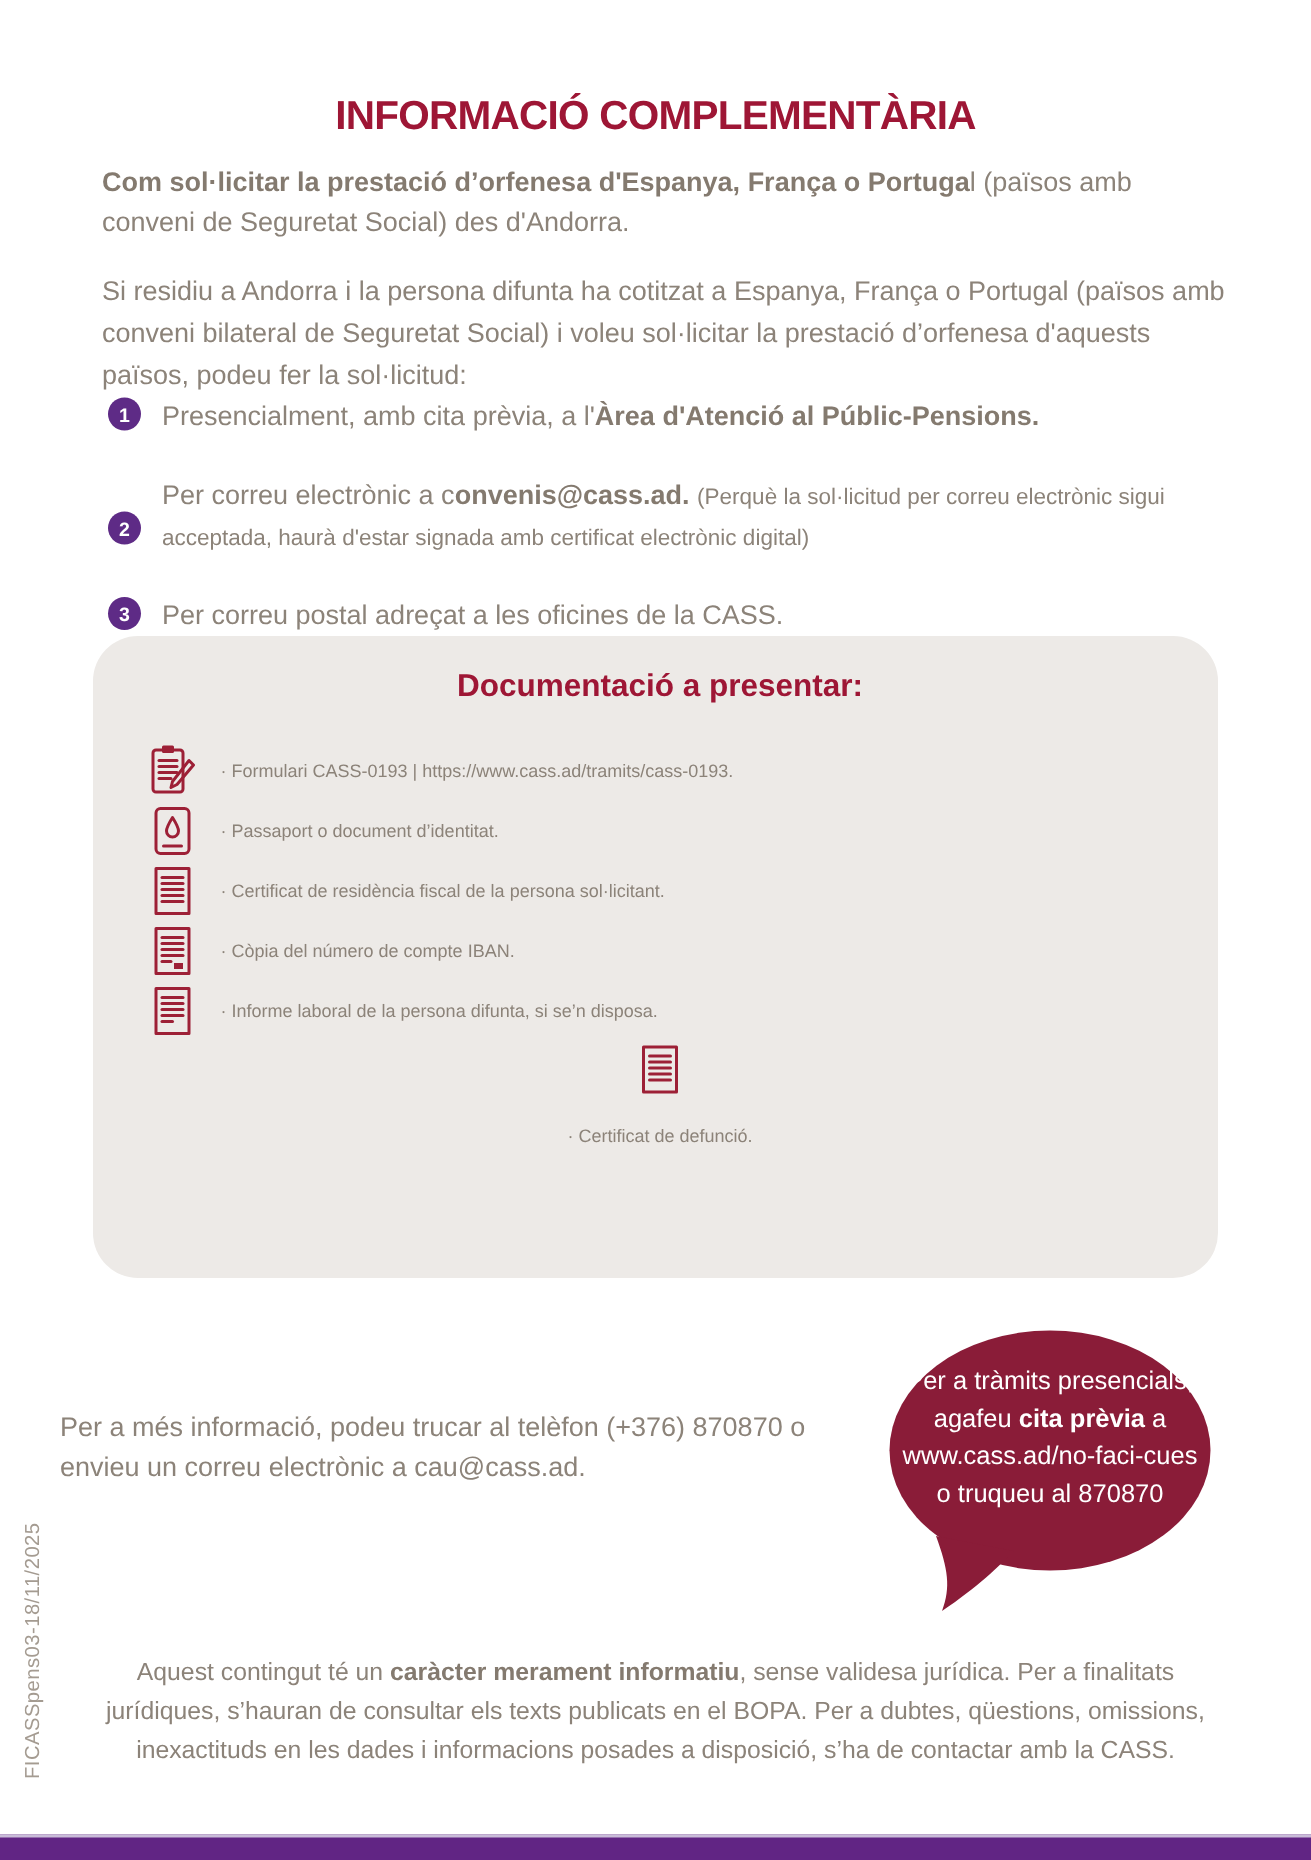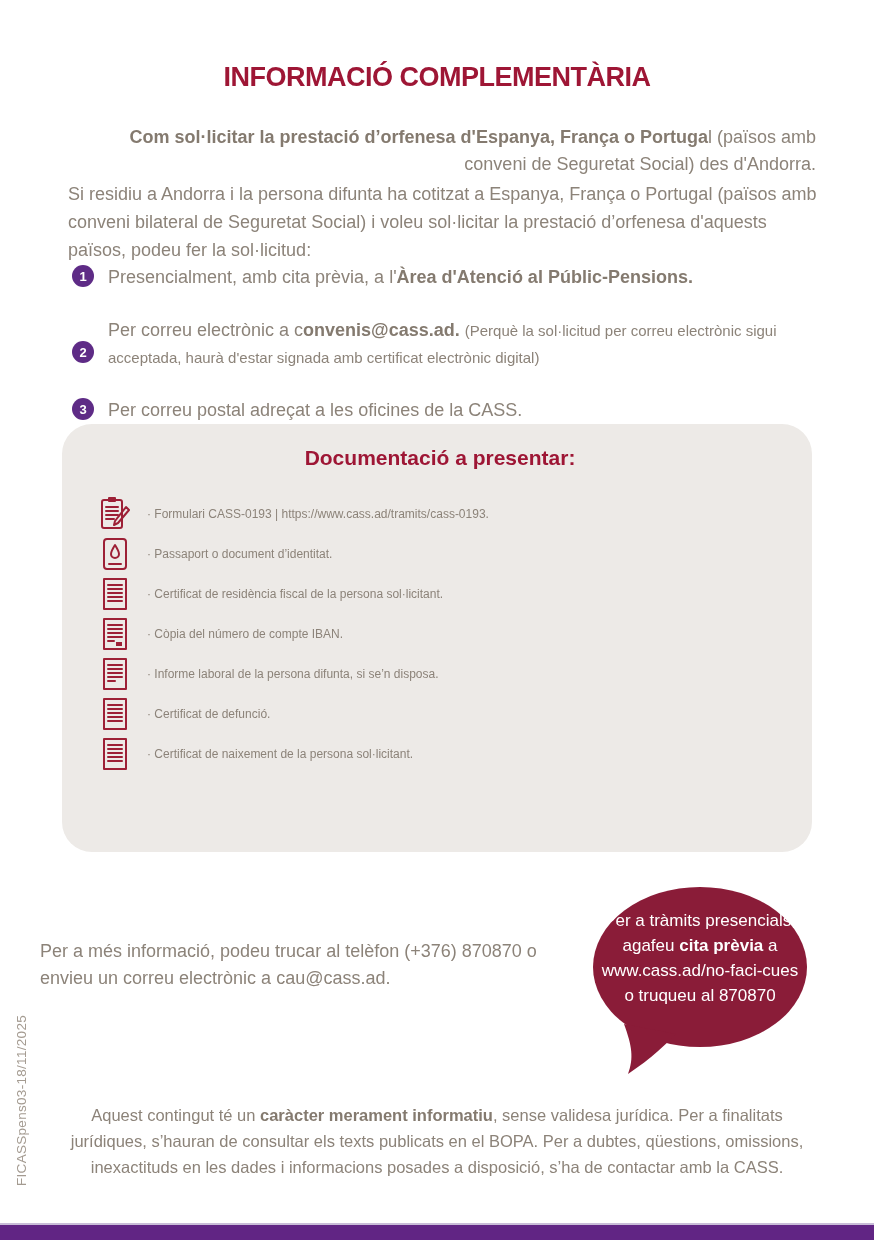--- a/index.html
+++ b/index.html
@@ -1,39 +1,39 @@
 <!DOCTYPE html>
 <html><head>
 <meta charset="utf-8">
 <style>
   html,body{margin:0;padding:0;background:#ffffff;}
   .page{position:relative;width:874px;height:1240px;background:#ffffff;overflow:hidden;
         font-family:"Liberation Sans",sans-serif;color:#8C8379;}
   .title{position:absolute;top:62px;left:0;width:874px;margin:0;text-align:center;
          font-size:27px;font-weight:bold;letter-spacing:-0.5px;color:#9E1635;}
-  .intro{position:absolute;left:68px;top:124px;width:748px;margin:0;
-         font-size:18px;line-height:27px;text-align:right;}
+  .intro{position:absolute;left:68px;top:108px;width:748px;margin:0;
+         font-size:18px;line-height:27px;}
   .intro strong{color:#847A6F;}
   .para{position:absolute;left:68px;top:180px;width:750px;margin:0;
         font-size:18px;line-height:28px;}
   .steps{position:absolute;left:72px;top:264px;width:740px;}
   .step{display:flex;gap:14px;align-items:flex-start;margin-bottom:26px;}
   .step.align-end{align-items:flex-end;}
   .badge{flex:0 0 auto;width:22px;height:22px;border-radius:50%;background:#5E2B86;color:#fff;
          display:flex;align-items:center;justify-content:center;font-size:13px;font-weight:bold;margin-top:1px;}
   .align-end .badge{margin-bottom:8px;}
   .step-text{font-size:18px;line-height:27px;}
   .step-text strong{color:#847A6F;}
   .note{font-size:15px;line-height:22px;}
   .docbox{position:absolute;left:62px;top:424px;width:750px;height:428px;background:#EDEAE7;
           border-radius:30px;box-sizing:border-box;padding:22px 30px 0 36px;}
   .docbox h2{margin:0;text-align:center;font-size:21px;font-weight:bold;color:#9E1635;}
   .doc-items{padding-top:26px;}
   .doc-item{display:flex;gap:15px;align-items:center;margin-bottom:4px;}
-  .doc-item.sp{margin-top:3px;}
+  .doc-item.sp{margin-top:3px;flex-direction:column;}
   .doc-icon{flex:0 0 34px;display:flex;justify-content:center;align-items:center;height:36px;}
   .doc-text{font-size:12px;line-height:24px;}
   .contact{position:absolute;left:40px;top:938px;width:550px;
            font-size:18px;line-height:27px;}
   .bubble{position:absolute;left:586px;top:884px;width:228px;height:196px;}
   .bubble svg{position:absolute;left:0;top:0;}
   .bubble-text{position:absolute;left:8px;top:24px;width:212px;text-align:center;color:#ffffff;
                font-size:17px;line-height:25px;}
   .bubble-text strong{font-weight:bold;}
   .disclaimer{position:absolute;left:65px;top:1102px;width:744px;margin:0;text-align:center;
@@ -157,33 +157,20 @@
             <line class="icon-svg" x1="6" y1="8" x2="20" y2="8"></line>
             <line class="icon-svg" x1="6" y1="12" x2="20" y2="12"></line>
             <line class="icon-svg" x1="6" y1="16" x2="20" y2="16"></line>
             <line class="icon-svg" x1="6" y1="20" x2="20" y2="20"></line>
             <line class="icon-svg" x1="6" y1="24" x2="20" y2="24"></line>
           </svg>
         </span>
         <span class="doc-text">· Certificat de defunció.</span>
       </div>
 
-      <div class="doc-item sp">
-        <span class="doc-icon">
-          <svg width="26" height="34" viewBox="0 0 26 34">
-            <rect class="icon-svg" x="2" y="2" width="22" height="30"></rect>
-            <line class="icon-svg" x1="6" y1="8" x2="20" y2="8"></line>
-            <line class="icon-svg" x1="6" y1="12" x2="20" y2="12"></line>
-            <line class="icon-svg" x1="6" y1="16" x2="20" y2="16"></line>
-            <line class="icon-svg" x1="6" y1="20" x2="20" y2="20"></line>
-            <line class="icon-svg" x1="6" y1="24" x2="20" y2="24"></line>
-          </svg>
-        </span>
-        <span class="doc-text">· Certificat de naixement de la persona sol·licitant.</span>
-      </div>
 
     </div>
   </section>
 
   <div class="contact">
     <div>Per a més informació, podeu trucar al telèfon (+376) 870870 o</div>
     <div>envieu un correu electrònic a cau@cass.ad.</div>
   </div>
 
   <div class="bubble">

